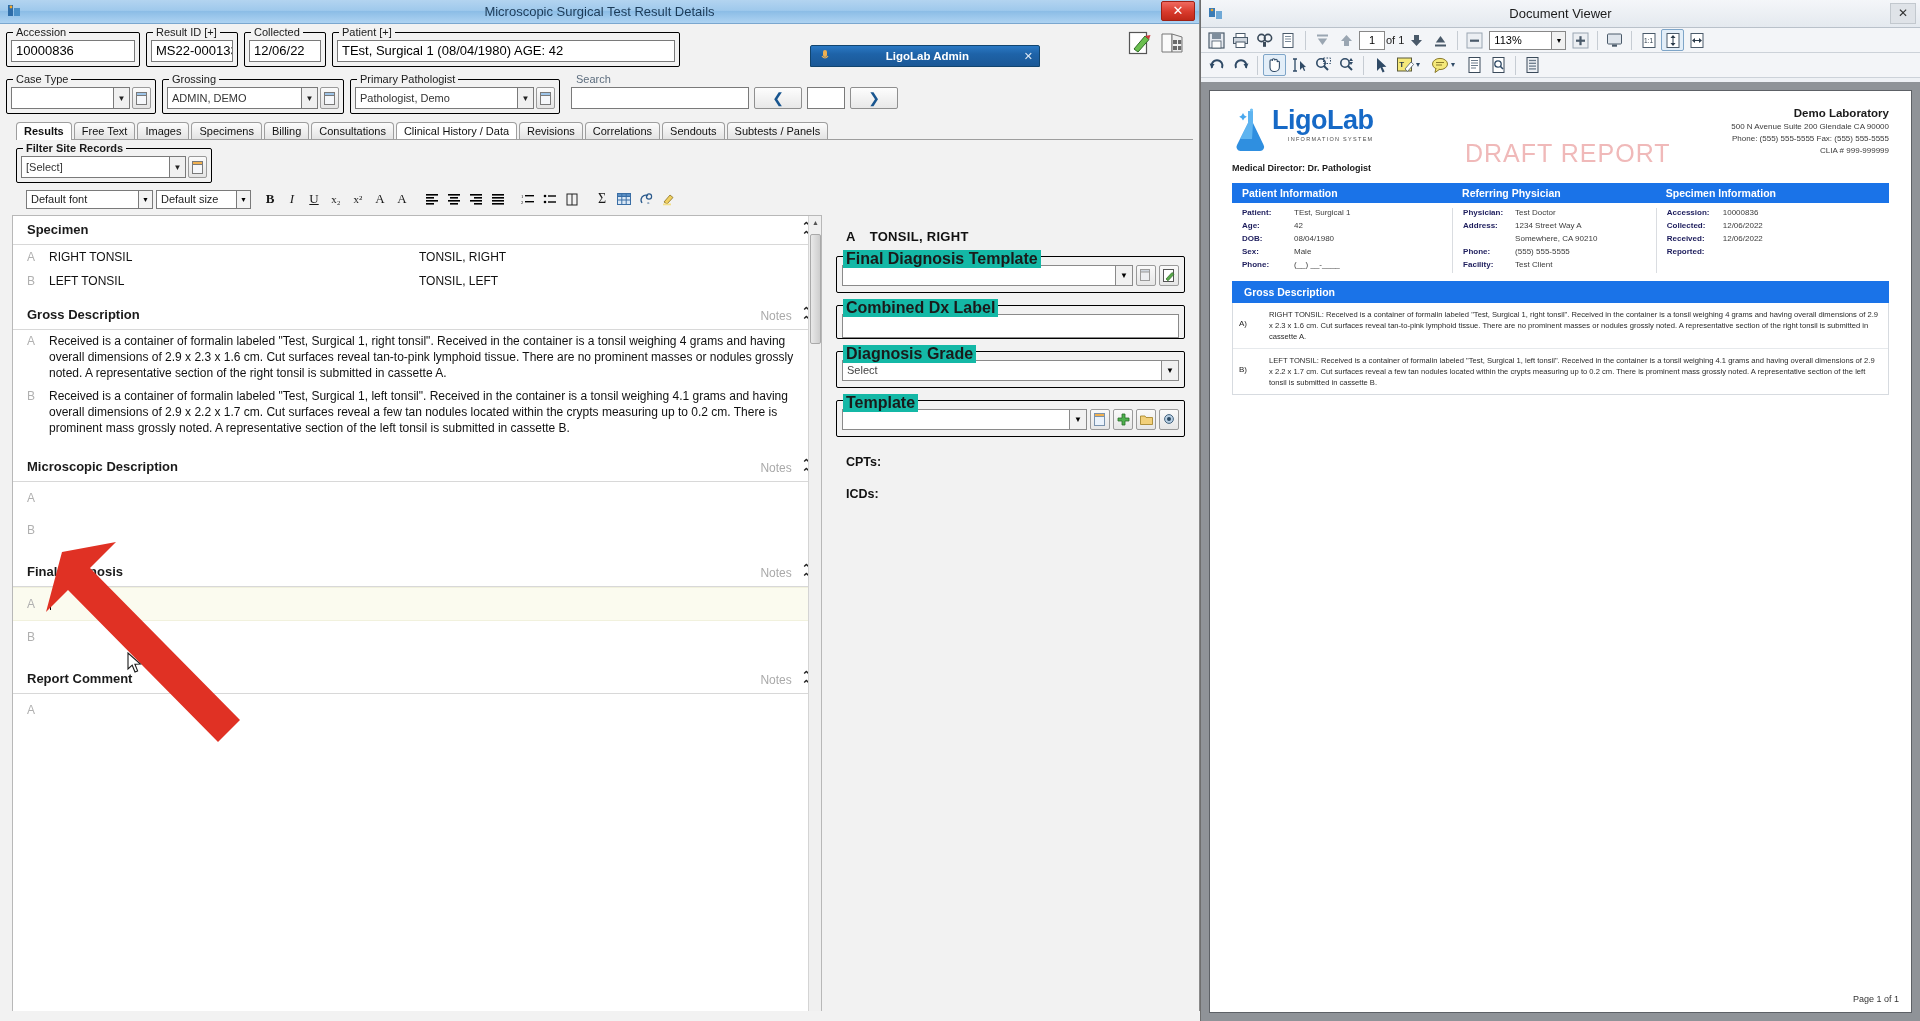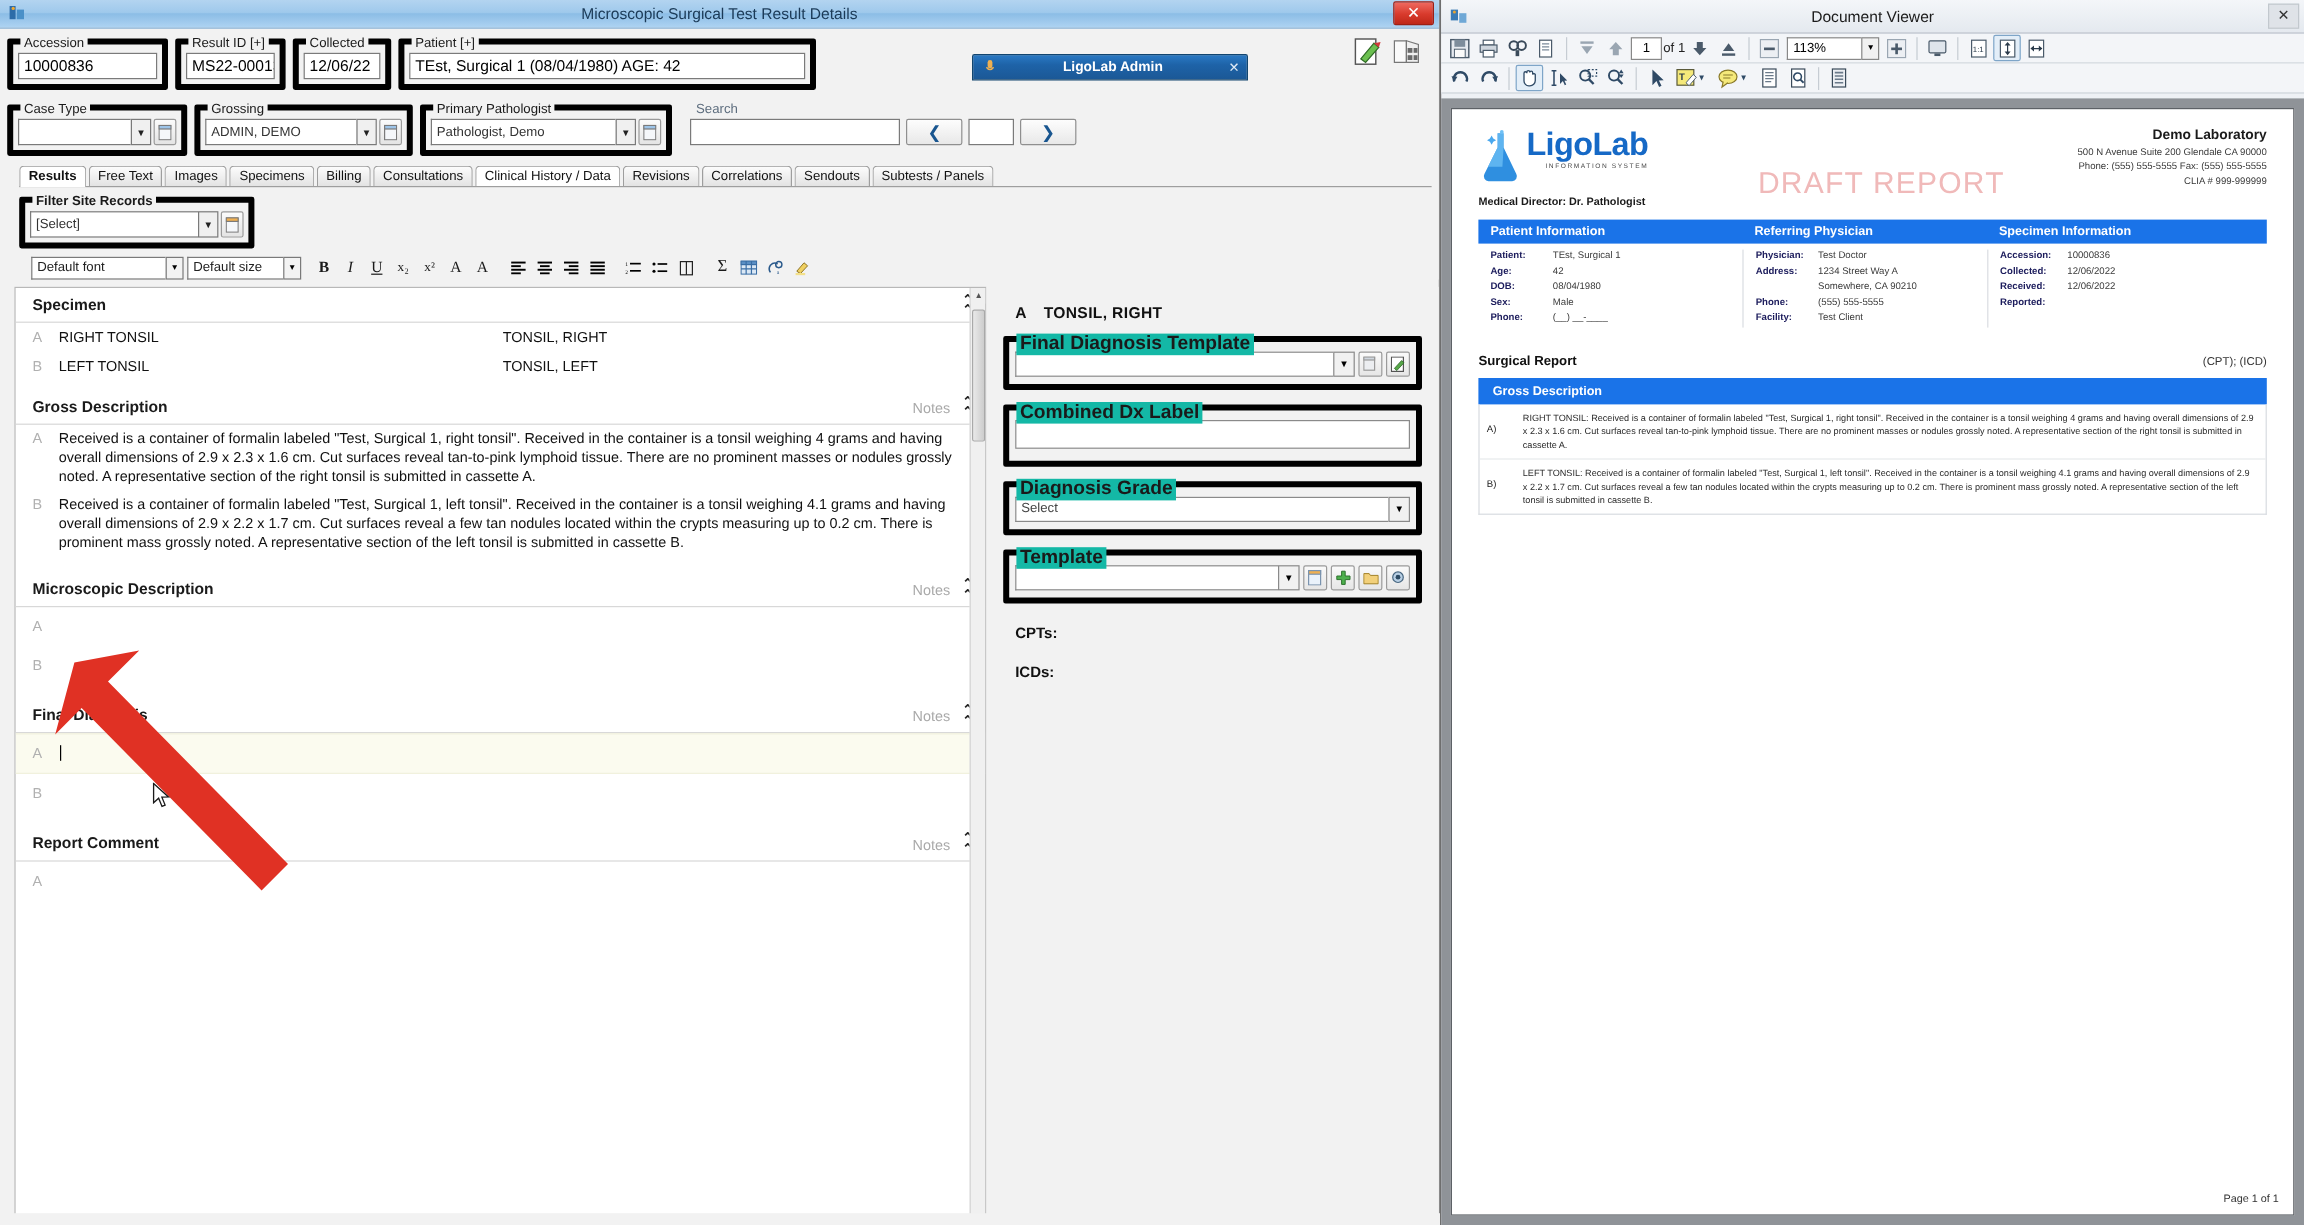--- a/index.html
+++ b/index.html
@@ -36,21 +36,21 @@
     width:34px; height:20px;
     background:linear-gradient(180deg,#ef6a60 0%,#d83a2c 55%,#bf2819 100%);
     border:1px solid #9d2015; border-radius:2px;
     color:#fff; font-size:13px; line-height:18px; text-align:center;
     cursor:pointer;
   }
 
   
   .hdr-area { position:relative; padding:8px 6px 0 6px; background:#f2f2f2; }
   .grp {
-    position:relative; border:5px solid #000000; border-radius:2px;
+    position:relative; border:1px solid #000000; border-radius:2px;
     padding:7px 4px 4px 4px; margin:0; background:transparent;
   }
   .grp > .grp-label {
     position:absolute; top:-7px; left:6px; background:#f2f2f2;
     padding:0 3px; font-size:11px; color:#1a1a1a;
     font-family:"Liberation Sans", sans-serif; white-space:nowrap;
   }
   .fld {
     background:#fff; border:1px solid #7a7a7a;
     height:22px; line-height:20px; padding:0 4px;
@@ -677,21 +677,21 @@
               <svg width="13" height="13" viewBox="0 0 13 13">
                   <rect x="0.5" y="0.5" width="10" height="12" fill="#fff" stroke="#555"></rect>
                   <path d="M3 10 L9 3.5 L11 5.3 L5 11.8 Z" fill="#58a84a" stroke="#2f6b26" stroke-width="0.7"></path>
                 </svg>
             </div>
           </div>
         </div>
       </div>
 
       <div class="rgrp">
-        <div class="grp" style="padding-bottom:10px">
+        <div class="grp" style="padding-bottom:0">
           <span class="grp-label">Combined Dx Label</span>
           <div class="wide-input" style="height:24px"></div>
         </div>
       </div>
 
       <div class="rgrp">
         <div class="grp">
           <span class="grp-label">Diagnosis Grade</span>
           <div class="combo-wide">
             <div class="cw-text">Select</div>
@@ -1084,24 +1084,20 @@
                 <span class="k" style="width:56px">Received:</span>
                 <span class="v">12/06/2022</span>
               </div>
             <div class="ir">
                 <span class="k" style="width:56px">Reported:</span>
                 <span class="v"></span>
               </div>
           </div>
         </div>
 
-        <div class="sr-row">
-          <span>Surgical Report</span>
-          <span class="cpticd">(CPT); (ICD)</span>
-        </div>
 
         <div class="gd-bar">Gross Description</div>
         <div class="gd-body">
           <div class="gd-item">
             <span class="lbl">A)</span>
             <span>RIGHT TONSIL: Received is a container of formalin labeled "Test, Surgical 1, right tonsil".  Received in the container is a tonsil weighing 4 grams and having overall dimensions of 2.9 x 2.3 x 1.6 cm.  Cut surfaces reveal tan-to-pink lymphoid tissue.  There are no prominent masses or nodules grossly noted.   A representative section of the right tonsil is submitted in cassette A.</span>
           </div>
           <div class="gd-item">
             <span class="lbl">B)</span>
             <span>LEFT TONSIL: Received is a container of formalin labeled "Test, Surgical 1, left tonsil".  Received in the container is a tonsil weighing 4.1 grams and having overall dimensions of 2.9 x 2.2 x 1.7 cm.  Cut surfaces reveal a few tan nodules located within the crypts measuring up to 0.2 cm.  There is prominent mass grossly noted.   A representative section of the left tonsil is submitted in cassette B.</span>

